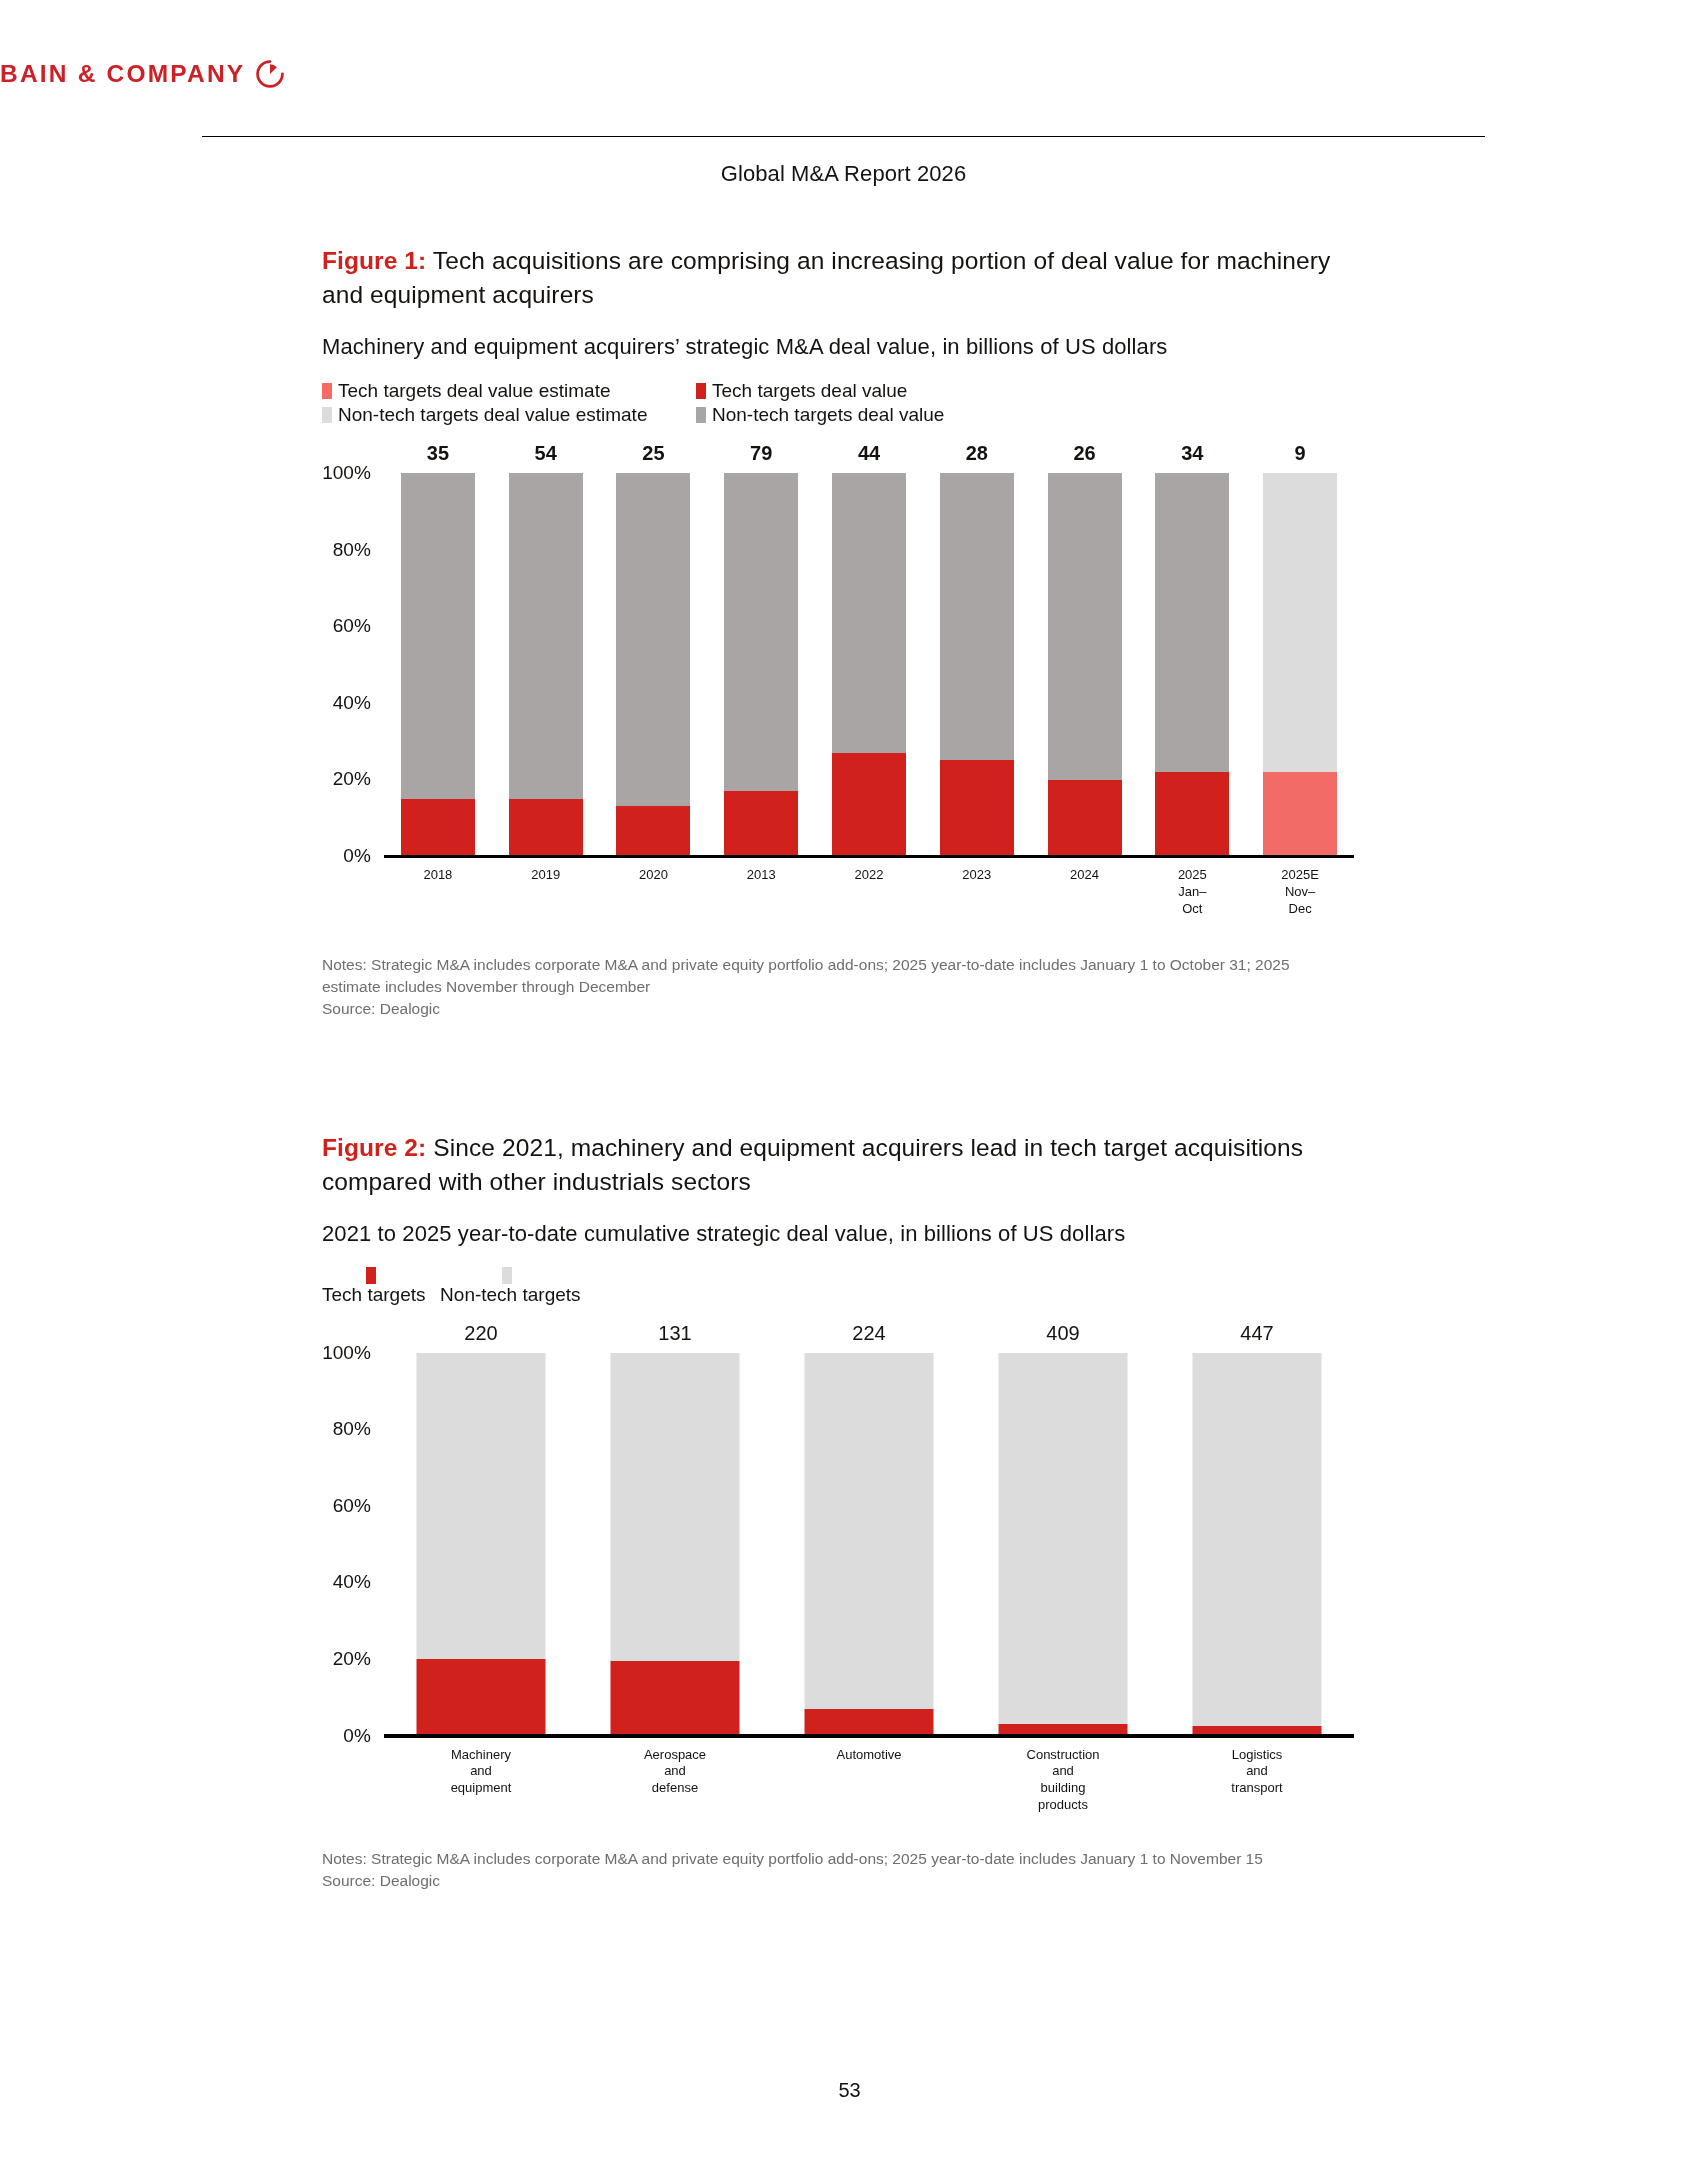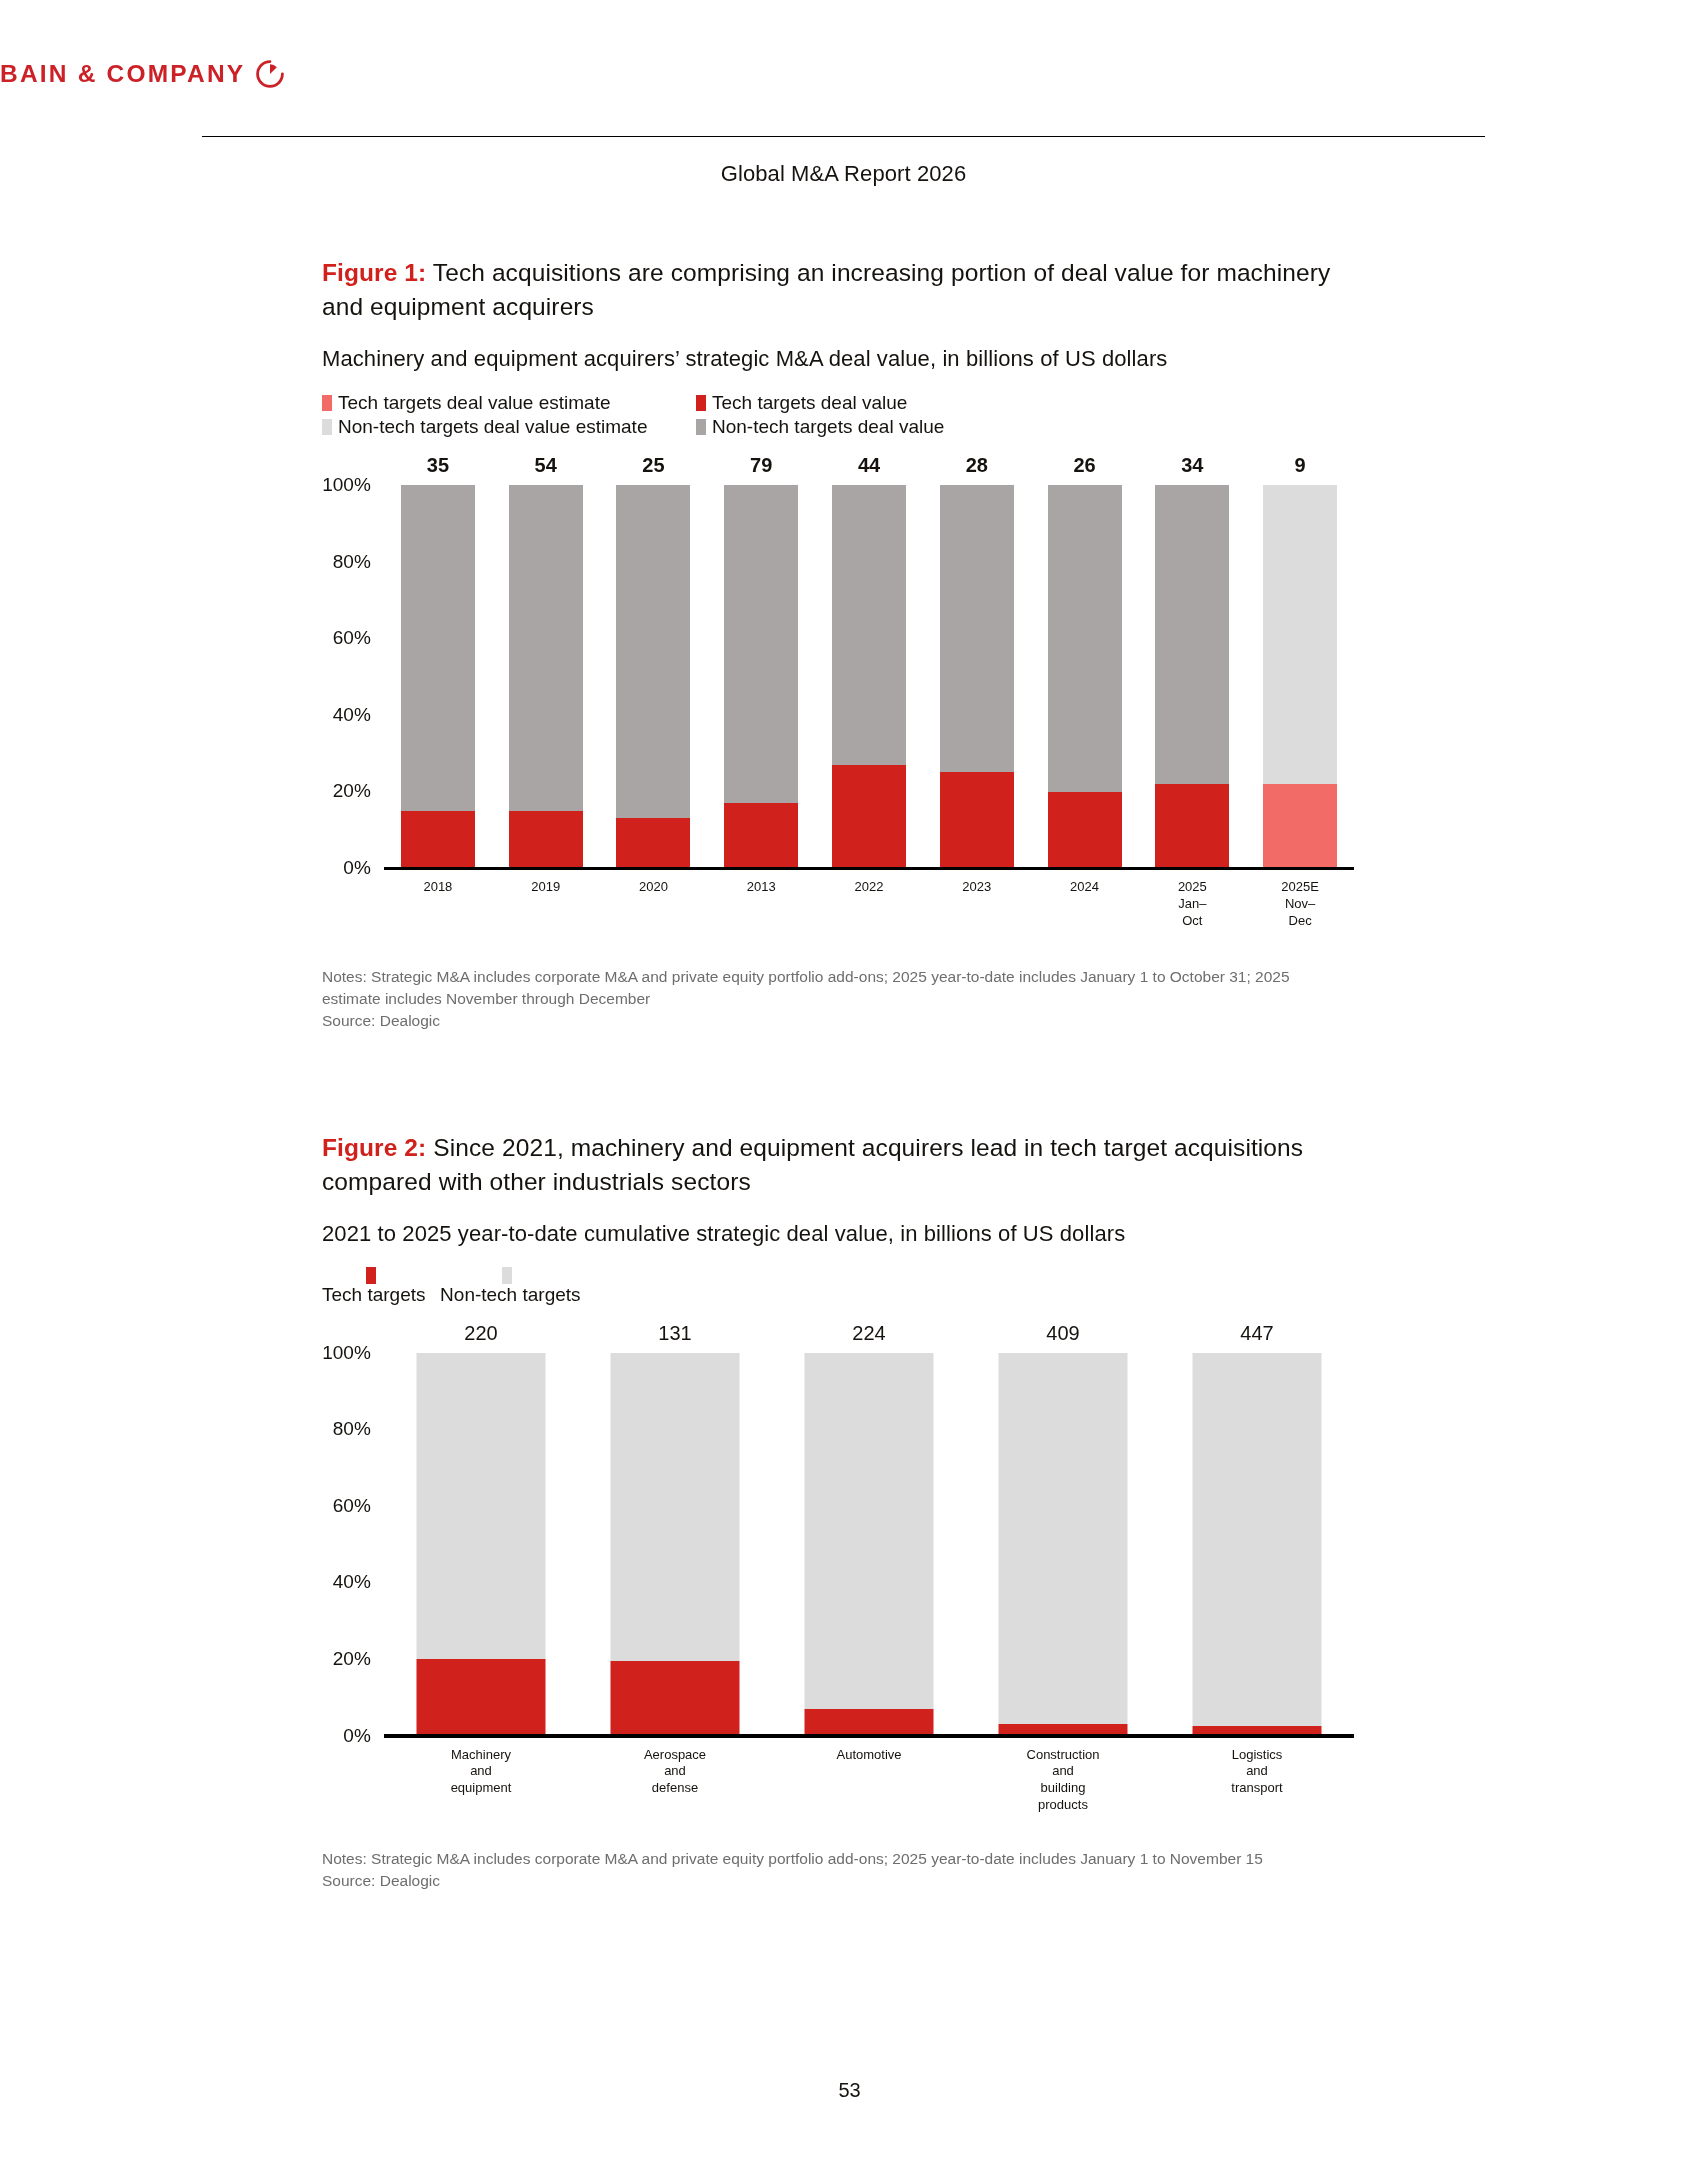--- a/index.html
+++ b/index.html
@@ -58,21 +58,21 @@
     left: 0;
     width: 100%;
     text-align: center;
     font-size: 22px;
     color: #16130f;
     letter-spacing: 0.1px;
   }
 
   
   .figure { position: absolute; left: 322px; width: 1032px; }
-  #figure-1 { top: 256px; }
+  #figure-1 { top: 244px; }
   #figure-2 { top: 1131px; }
 
   .fig-title {
     font-size: 24.5px;
     line-height: 1.38;
     color: #16130f;
     letter-spacing: 0.1px;
     max-width: 1012px;
   }
   .fig-title .label { color: #d0211c; font-weight: bold; }

